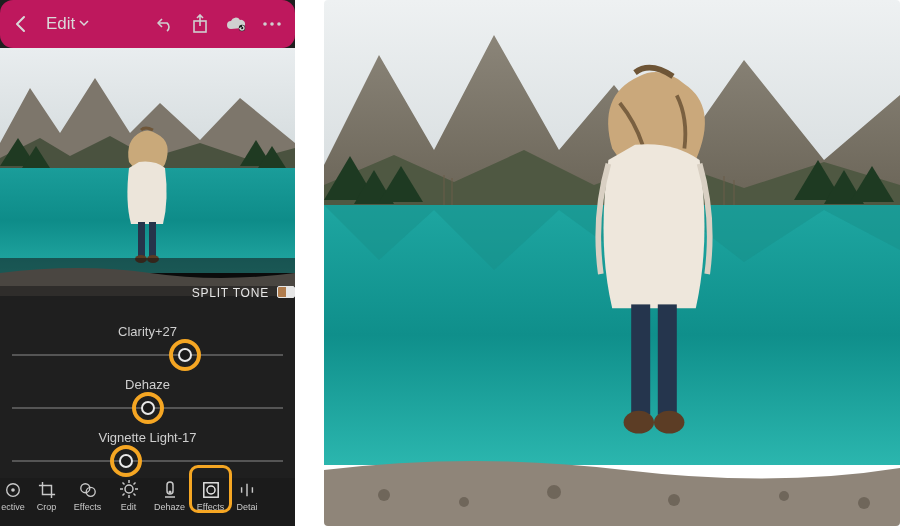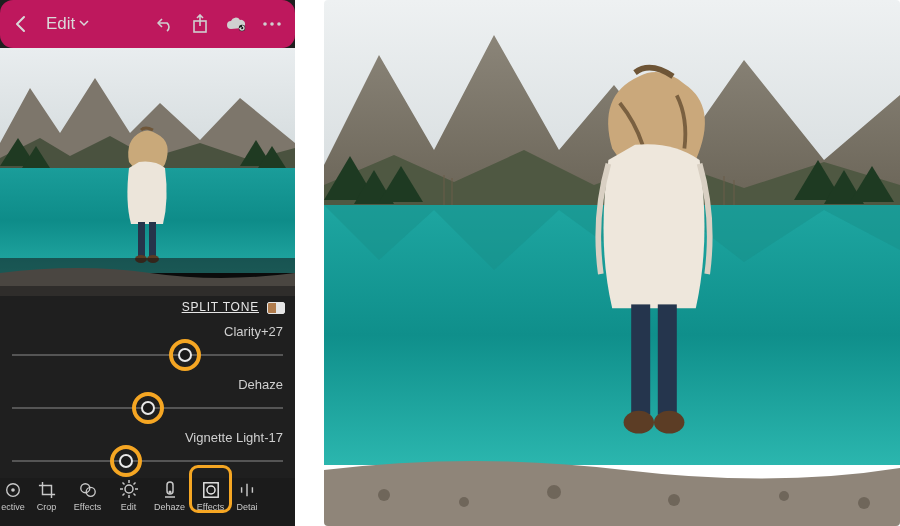--- a/index.html
+++ b/index.html
@@ -35,36 +35,35 @@
     overflow:hidden;
     background:#000;
   }
   .preview .scene { position:absolute; inset:0; }
 
   .split-tone-bar {
     position:absolute;
     left:0; right:0; top:286px;
     height:28px;
     background: rgba(32,32,32,0.65);
-    display:flex; justify-content:flex-end; align-items:flex-end;
-    padding-right:10px;
+    display:flex; justify-content:flex-end; align-items:flex-start;
     gap:8px;
-    font-size:12px; letter-spacing:0.8px; color:#e6e6e6;text-decoration:underline;
+    font-size:12px; letter-spacing:0.8px; color:#e6e6e6;
   }
   .split-pill {
     width:18px; height:12px; border:1px solid #e6e6e6; border-radius:2px;
     background: linear-gradient(90deg,#b07c4d 50%, #e6e6e6 50%);
   }
 
   .sliders {
     position:absolute; left:0; right:0; top:320px; bottom:48px;
     padding: 0 12px;
   }
   .slider-row { padding-top:4px; }
-  .slider-head { display:flex; justify-content:flex-end; font-size:13px; color:#cfcfcf; margin-bottom:6px; }
+  .slider-head { display:flex; justify-content:center; font-size:13px; color:#cfcfcf; margin-bottom:6px; }
   .track {
     position:relative; height:20px; margin-bottom:8px;
   }
   .track .line {
     position:absolute; left:0; right:0; top:50%; height:2px; background:#555; transform:translateY(-50%);
   }
   .track .thumb {
     position:absolute; top:50%; transform:translate(-50%,-50%);
     width:14px; height:14px; border-radius:50%;
     background:#1a1a1a; border:2px solid #e8e8e8;

